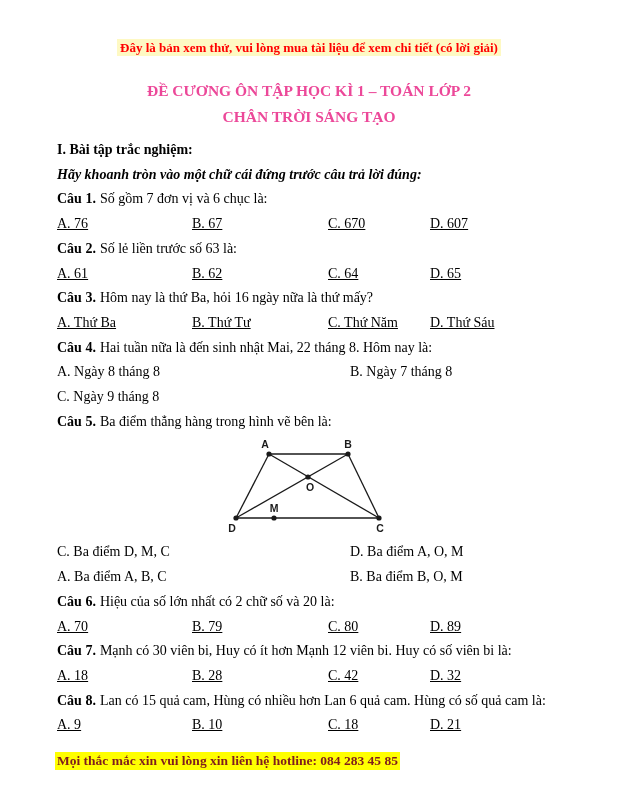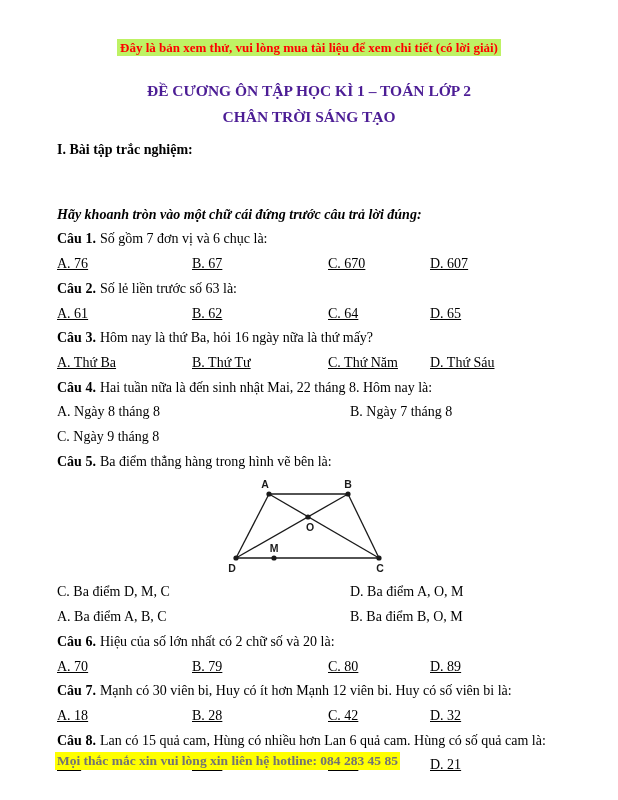--- a/index.html
+++ b/index.html
@@ -7,34 +7,34 @@
   body {
     width:618px; height:800px;
     font-family:"Liberation Serif","DejaVu Serif",serif;
     color:#000000;
     overflow:hidden;
     position:relative;
   }
   .banner-wrap { margin-top:38px; text-align:center; }
   .banner {
     display:inline-block;
-    background:#bef264;
+    background:#fef9c3;
     color:#ff0000;
     font-weight:bold;
     font-size:13px;
     line-height:17px;
     padding:0 3px;
   }
-  .title { text-align:center; color:#4c1d95; font-weight:bold; font-size:15.5px; line-height:21px; }
+  .title { text-align:center; color:#ec4899; font-weight:bold; font-size:15.5px; line-height:21px; }
   .title.first { margin-top:24px; }
   .title.second { margin-top:5px; }
   .content { margin-top:11px; padding-left:57px; padding-right:64px; font-size:14px; }
   .content p { line-height:24.7px; }
   .section-heading { font-weight:bold; }
-  .instruction { font-weight:bold; font-style:italic;margin-top:40px; }
+  .instruction { font-weight:bold; font-style:italic; }
   .qline .qlabel { font-weight:bold; margin-right:4px; }
   .opts { display:flex;text-decoration:underline; }
   .opts .w1 { width:135px; }
   .opts .w2 { width:136px; }
   .opts .w3 { width:102px; }
   .opts .w4 { flex:1; }
   .opts2 { display:flex; }
   .opts2 .c1 { width:293px; }
   .opts2 .c2 { flex:1; }
   .figure-wrap { height:100px; margin-left:163px; margin-top:2px; margin-bottom:4px; }
@@ -42,21 +42,21 @@
   .fig-label {
     font-family:"Liberation Sans","DejaVu Sans",sans-serif;
     font-size:10.5px;
     font-weight:600;
     fill:#1a1a1a;
   }
   .footer-wrap { position:absolute; left:55px; top:751px; }
   .footer {
     display:inline-block;
     background:#ffff00;
-    color:#737373;
+    color:#7f1d1d;
     font-weight:bold;
     font-size:13.5px;
     line-height:18px;
     padding:0 2px;
   }
 </style>
 </head>
 <body>
 
 <div class="banner-wrap">

